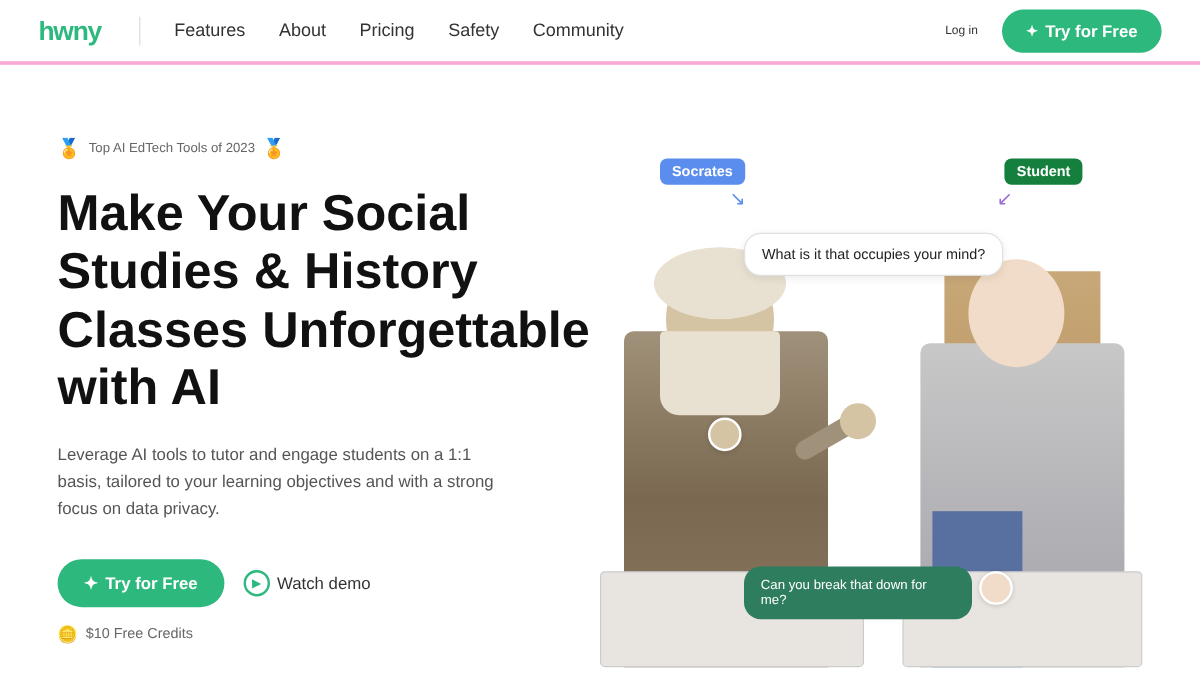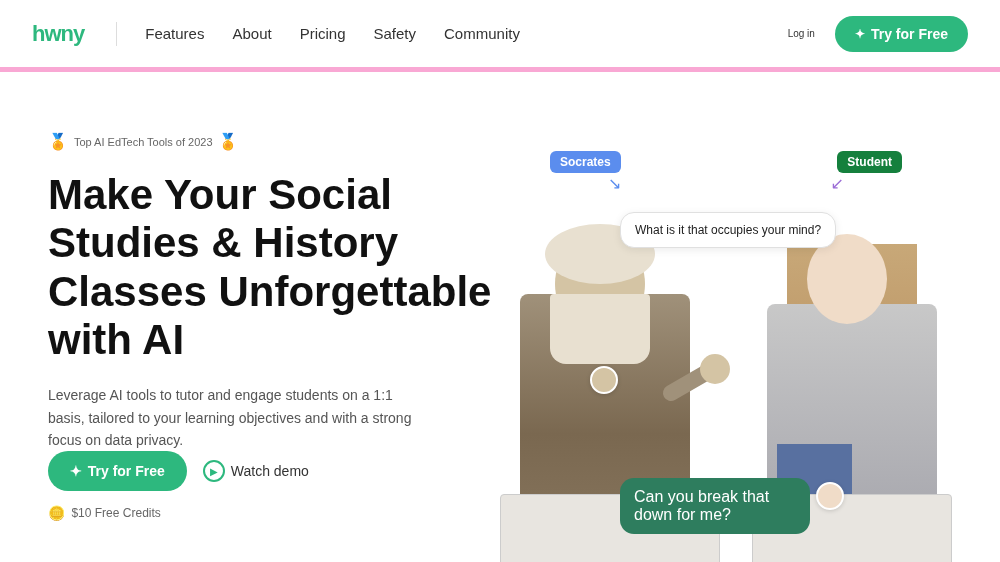--- a/index.html
+++ b/index.html
@@ -1,22 +1,22 @@
 <!DOCTYPE html>
 <html><head>
   <meta charset="utf-8">
   <style>
     * { margin: 0; padding: 0; box-sizing: border-box; }
     body { font-family: -apple-system, BlinkMacSystemFont, 'Segoe UI', sans-serif; background: #fff; width: 1000px; height: 562px; overflow: hidden; position: relative; }
 
     
     nav {
       display: flex; align-items: center;
-      padding: 0 32px; height: 72px;
-      border-bottom: 5px solid #f9a8d4;
+      padding: 0 32px; height: 54px;
+      border-bottom: 3px solid #f9a8d4;
       position: relative; z-index: 10;
     }
     .nav-logo {
       font-size: 22px; font-weight: 800; color: #2db87e;
       letter-spacing: -1px; margin-right: 32px;
     }
     .nav-divider {
       width: 1px; height: 24px; background: #ddd; margin-right: 28px;
     }
     .nav-links {
@@ -53,21 +53,21 @@
       font-size: 11px; color: #666; margin-bottom: 20px;
     }
     .award-icon { font-size: 16px; }
     .hero-title {
       font-size: 42px; font-weight: 800; color: #111;
       line-height: 1.15; margin-bottom: 20px;
       max-width: 480px;
     }
     .hero-desc {
       font-size: 14px; color: #555; line-height: 1.6;
-      max-width: 380px; 
+      max-width: 380px; margin-bottom: 32px;
     }
     .hero-cta {
       display: flex; align-items: center; gap: 16px; margin-bottom: 14px;
     }
     .btn-primary {
       background: #2db87e; color: #fff;
       border: none; border-radius: 24px;
       padding: 12px 22px; font-size: 14px; font-weight: 600;
       cursor: pointer; display: flex; align-items: center; gap: 6px;
     }
@@ -231,19 +231,19 @@
           <div style="width:28px; height:28px; border-radius:50%; background:#d4c4a4; flex-shrink:0; margin-top:4px;
                border:2px solid #fff; box-shadow:0 1px 4px rgba(0,0,0,0.15);"></div>
         </div>
       </div>
 
       <div style="position:absolute; bottom:40px; left:120px; z-index:30;">
         <div style="display:flex; align-items:flex-start; gap:6px; justify-content:flex-end; flex-direction:row-reverse;">
           <div style="width:28px; height:28px; border-radius:50%; background:#f0dcc8; flex-shrink:0; margin-top:4px;
                border:2px solid #fff; box-shadow:0 1px 4px rgba(0,0,0,0.15);"></div>
           <div style="background:#2e7d5e; border-radius:14px; padding:10px 14px;
-               font-size:16px; color:#fff; max-width:190px;">Can you break that down for me?</div>
+               font-size:11px; color:#fff; max-width:190px;">Can you break that down for me?</div>
         </div>
       </div>
 
     </div>
   </div>
 </div>
 
 </body></html>

